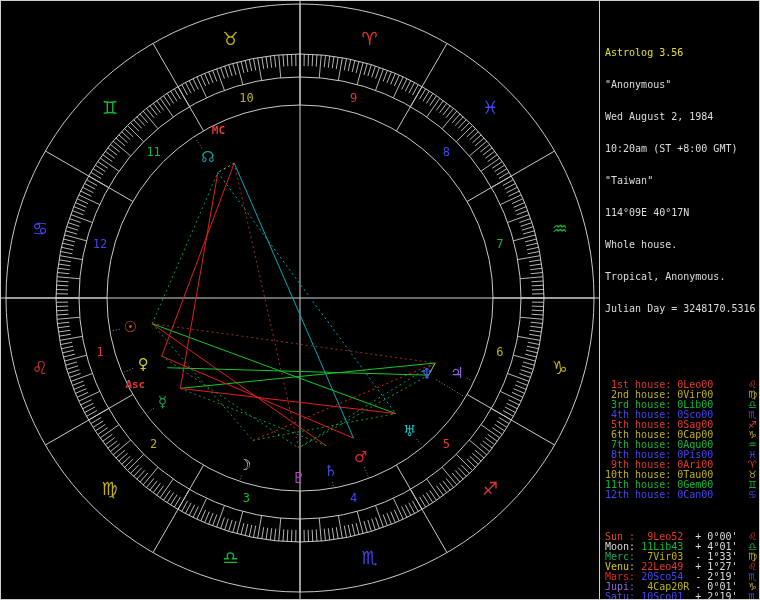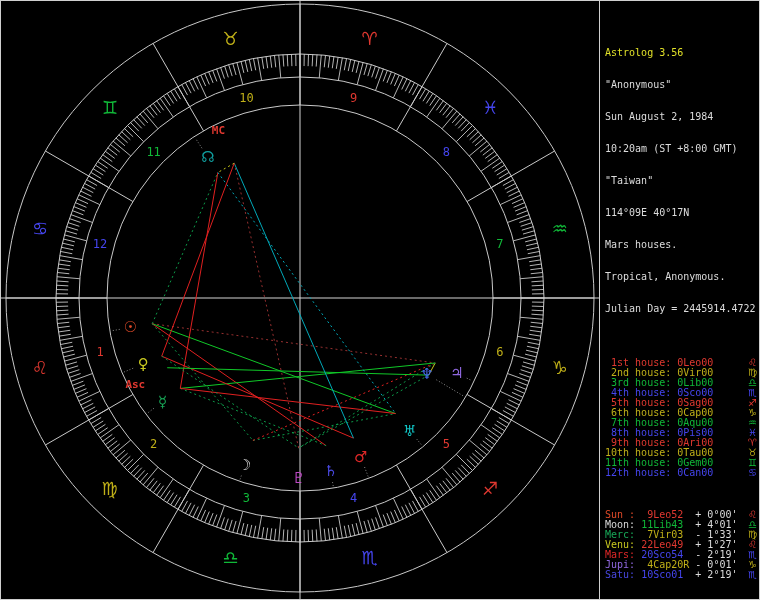--- a/index.html
+++ b/index.html
@@ -4,21 +4,21 @@
 <style>
   *{margin:0;padding:0;box-sizing:border-box}
   html,body{background:#000}
   body{width:760px;height:600px;font-family:"DejaVu Sans Mono",monospace;overflow:hidden}
   .screen{position:relative;width:760px;height:600px;background:#000;border:1px solid #cfcfcf;overflow:hidden}
   .chart{position:absolute;left:0;top:0;width:599px;height:598px;border-right:1px solid #cfcfcf;background:#000}
   svg{display:block}
   .sidebar{position:absolute;left:600px;top:0;width:158px;height:598px;padding:3px 2px 0 4px;font-size:10px;color:#dcdcdc;white-space:pre}
   .line{height:10px;line-height:10px}
   .title{color:#e0e028}
-  #houses-block{}
+  #houses-block{margin-top:22px}
   #planets-block{margin-top:10px}
   .row{display:flex;height:10px;line-height:10px;align-items:center}
   .spacer{flex:1}
   .zglyph{font-family:"DejaVu Sans",sans-serif;font-size:10px}
 </style>
 </head>
 <body>
 
 <div class="screen">
   <div class="chart">
@@ -476,25 +476,25 @@
         <line x1="200.98618299483343" y1="147.21918789084592" x2="194.41542431292282" y2="137.17801612933837" stroke="#8a8a8a" stroke-width="1" stroke-dasharray="1,2"></line>
         <text x="207.0093784532515" y="156.42359533889447" fill="#10a0a0" font-size="15" text-anchor="middle" dominant-baseline="central" font-family="&quot;DejaVu Sans&quot;, sans-serif">☊</text>
         <text x="134.31678560967865" y="383.46062050477923" fill="#e03830" font-size="11" font-weight="bold" text-anchor="middle" dominant-baseline="central" font-family="&quot;DejaVu Sans Mono&quot;, monospace">Asc</text>
         <text x="217.46296669723154" y="129.82430738835498" fill="#e03830" font-size="11" font-weight="bold" text-anchor="middle" dominant-baseline="central" font-family="&quot;DejaVu Sans Mono&quot;, monospace">MC</text>
       </svg>
   </div>
   <div class="sidebar">
     <div>
       <div class="line title">Astrolog 3.56</div>
       <div class="line">"Anonymous"</div>
-      <div class="line">Sun August 2, 1984</div>
+      <div class="line">Wed August 2, 1984</div>
       <div class="line">10:20am (ST +8:00 GMT)</div>
       <div class="line">"Taiwan"</div>
       <div class="line">114°09E 40°17N</div>
-      <div class="line">Mars houses.</div>
+      <div class="line">Whole house.</div>
       <div class="line">Tropical, Anonymous.</div>
-      <div class="line">Julian Day = 2445914.4722</div>
+      <div class="line">Julian Day = 3248170.5316</div>
     </div>
     <div id="houses-block"><div class="row"><span style="color: rgb(224, 56, 48);"> 1st house: 0Leo00</span><span class="spacer"></span><span class="zglyph" style="color: rgb(224, 56, 48);">♌</span></div><div class="row"><span style="color: rgb(192, 176, 24);"> 2nd house: 0Vir00</span><span class="spacer"></span><span class="zglyph" style="color: rgb(192, 176, 24);">♍</span></div><div class="row"><span style="color: rgb(16, 184, 56);"> 3rd house: 0Lib00</span><span class="spacer"></span><span class="zglyph" style="color: rgb(16, 184, 56);">♎</span></div><div class="row"><span style="color: rgb(69, 69, 238);"> 4th house: 0Sco00</span><span class="spacer"></span><span class="zglyph" style="color: rgb(69, 69, 238);">♏</span></div><div class="row"><span style="color: rgb(224, 56, 48);"> 5th house: 0Sag00</span><span class="spacer"></span><span class="zglyph" style="color: rgb(224, 56, 48);">♐</span></div><div class="row"><span style="color: rgb(192, 176, 24);"> 6th house: 0Cap00</span><span class="spacer"></span><span class="zglyph" style="color: rgb(192, 176, 24);">♑</span></div><div class="row"><span style="color: rgb(16, 184, 56);"> 7th house: 0Aqu00</span><span class="spacer"></span><span class="zglyph" style="color: rgb(16, 184, 56);">♒</span></div><div class="row"><span style="color: rgb(69, 69, 238);"> 8th house: 0Pis00</span><span class="spacer"></span><span class="zglyph" style="color: rgb(69, 69, 238);">♓</span></div><div class="row"><span style="color: rgb(224, 56, 48);"> 9th house: 0Ari00</span><span class="spacer"></span><span class="zglyph" style="color: rgb(224, 56, 48);">♈</span></div><div class="row"><span style="color: rgb(192, 176, 24);">10th house: 0Tau00</span><span class="spacer"></span><span class="zglyph" style="color: rgb(192, 176, 24);">♉</span></div><div class="row"><span style="color: rgb(16, 184, 56);">11th house: 0Gem00</span><span class="spacer"></span><span class="zglyph" style="color: rgb(16, 184, 56);">♊</span></div><div class="row"><span style="color: rgb(69, 69, 238);">12th house: 0Can00</span><span class="spacer"></span><span class="zglyph" style="color: rgb(69, 69, 238);">♋</span></div></div>
     <div id="planets-block"><div class="row"><span style="color: rgb(224, 74, 40);">Sun : </span><span style="color: rgb(224, 56, 48);"> 9Leo52 </span><span style="color: rgb(220, 220, 220);"> + 0°00'</span><span class="spacer"></span><span class="zglyph" style="color: rgb(224, 56, 48);">♌</span></div><div class="row"><span style="color: rgb(216, 216, 216);">Moon: </span><span style="color: rgb(16, 184, 56);">11Lib43 </span><span style="color: rgb(220, 220, 220);"> + 4°01'</span><span class="spacer"></span><span class="zglyph" style="color: rgb(16, 184, 56);">♎</span></div><div class="row"><span style="color: rgb(24, 168, 88);">Merc: </span><span style="color: rgb(192, 176, 24);"> 7Vir03 </span><span style="color: rgb(220, 220, 220);"> - 1°33'</span><span class="spacer"></span><span class="zglyph" style="color: rgb(192, 176, 24);">♍</span></div><div class="row"><span style="color: rgb(200, 200, 32);">Venu: </span><span style="color: rgb(224, 56, 48);">22Leo49 </span><span style="color: rgb(220, 220, 220);"> + 1°27'</span><span class="spacer"></span><span class="zglyph" style="color: rgb(224, 56, 48);">♌</span></div><div class="row"><span style="color: rgb(224, 40, 40);">Mars: </span><span style="color: rgb(69, 69, 238);">20Sco54 </span><span style="color: rgb(220, 220, 220);"> - 2°19'</span><span class="spacer"></span><span class="zglyph" style="color: rgb(69, 69, 238);">♏</span></div><div class="row"><span style="color: rgb(144, 104, 224);">Jupi: </span><span style="color: rgb(192, 176, 24);"> 4Cap20R</span><span style="color: rgb(220, 220, 220);"> - 0°01'</span><span class="spacer"></span><span class="zglyph" style="color: rgb(192, 176, 24);">♑</span></div><div class="row"><span style="color: rgb(72, 72, 224);">Satu: </span><span style="color: rgb(69, 69, 238);">10Sco01 </span><span style="color: rgb(220, 220, 220);"> + 2°19'</span><span class="spacer"></span><span class="zglyph" style="color: rgb(69, 69, 238);">♏</span></div></div>
     
   </div>
 </div>
 
 </body></html>

